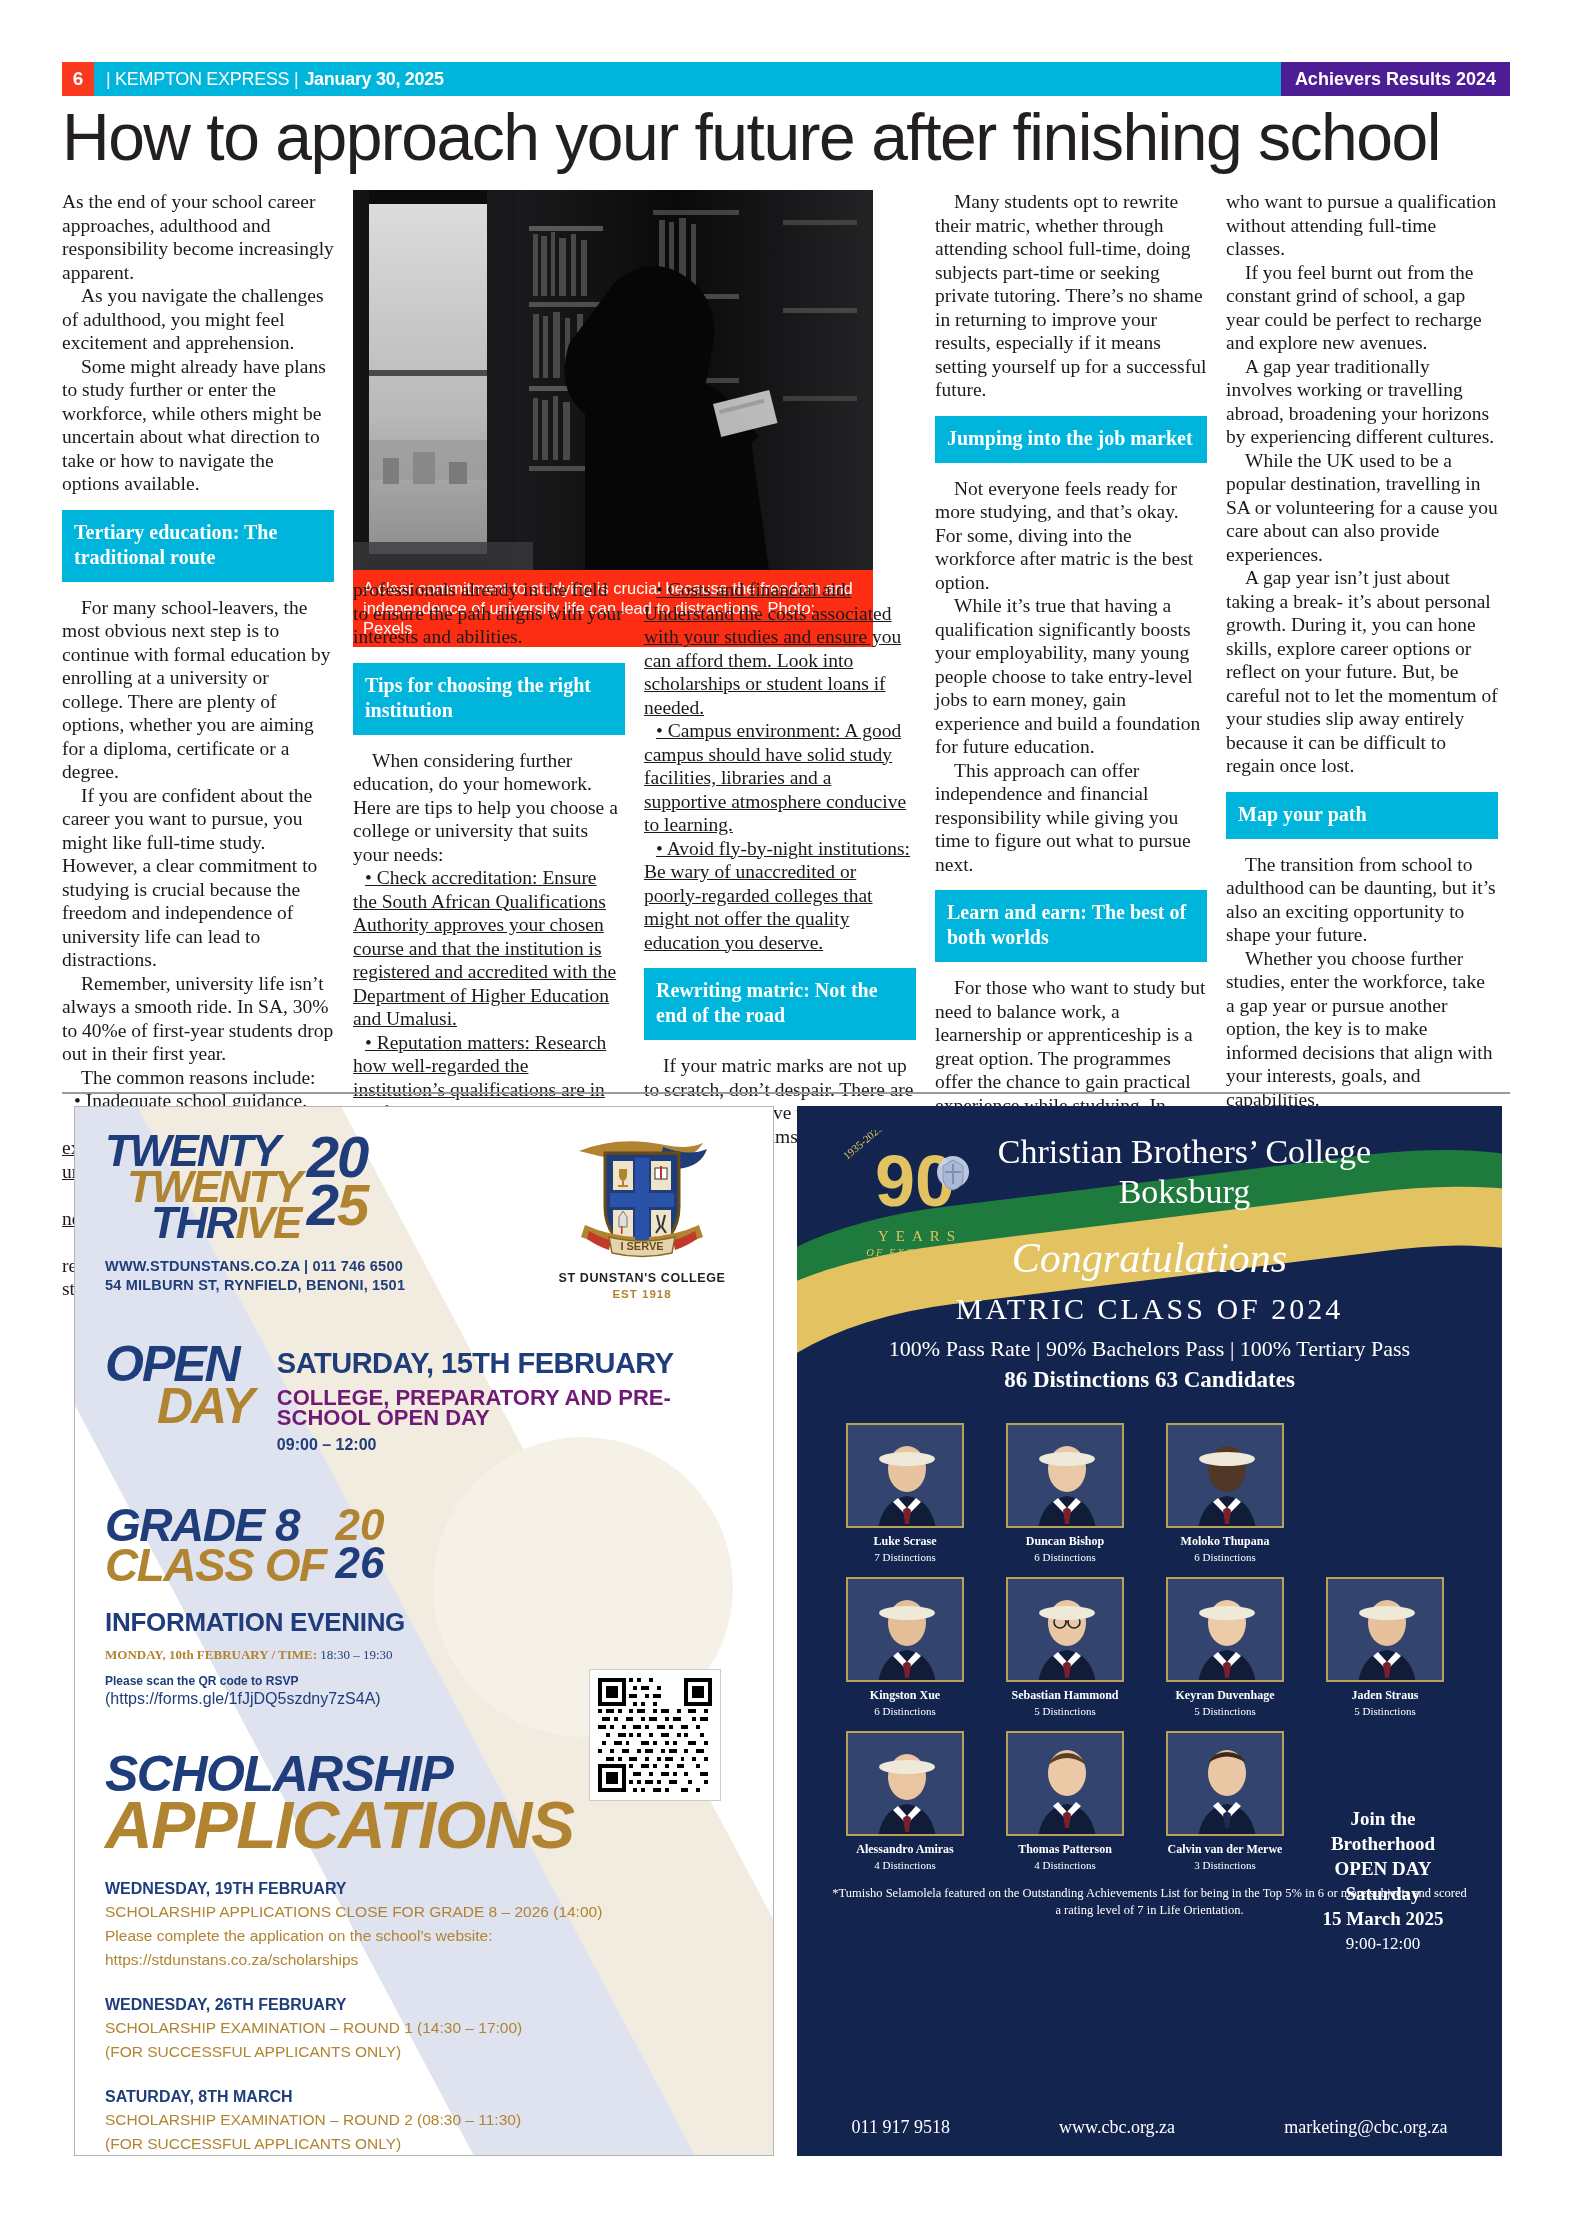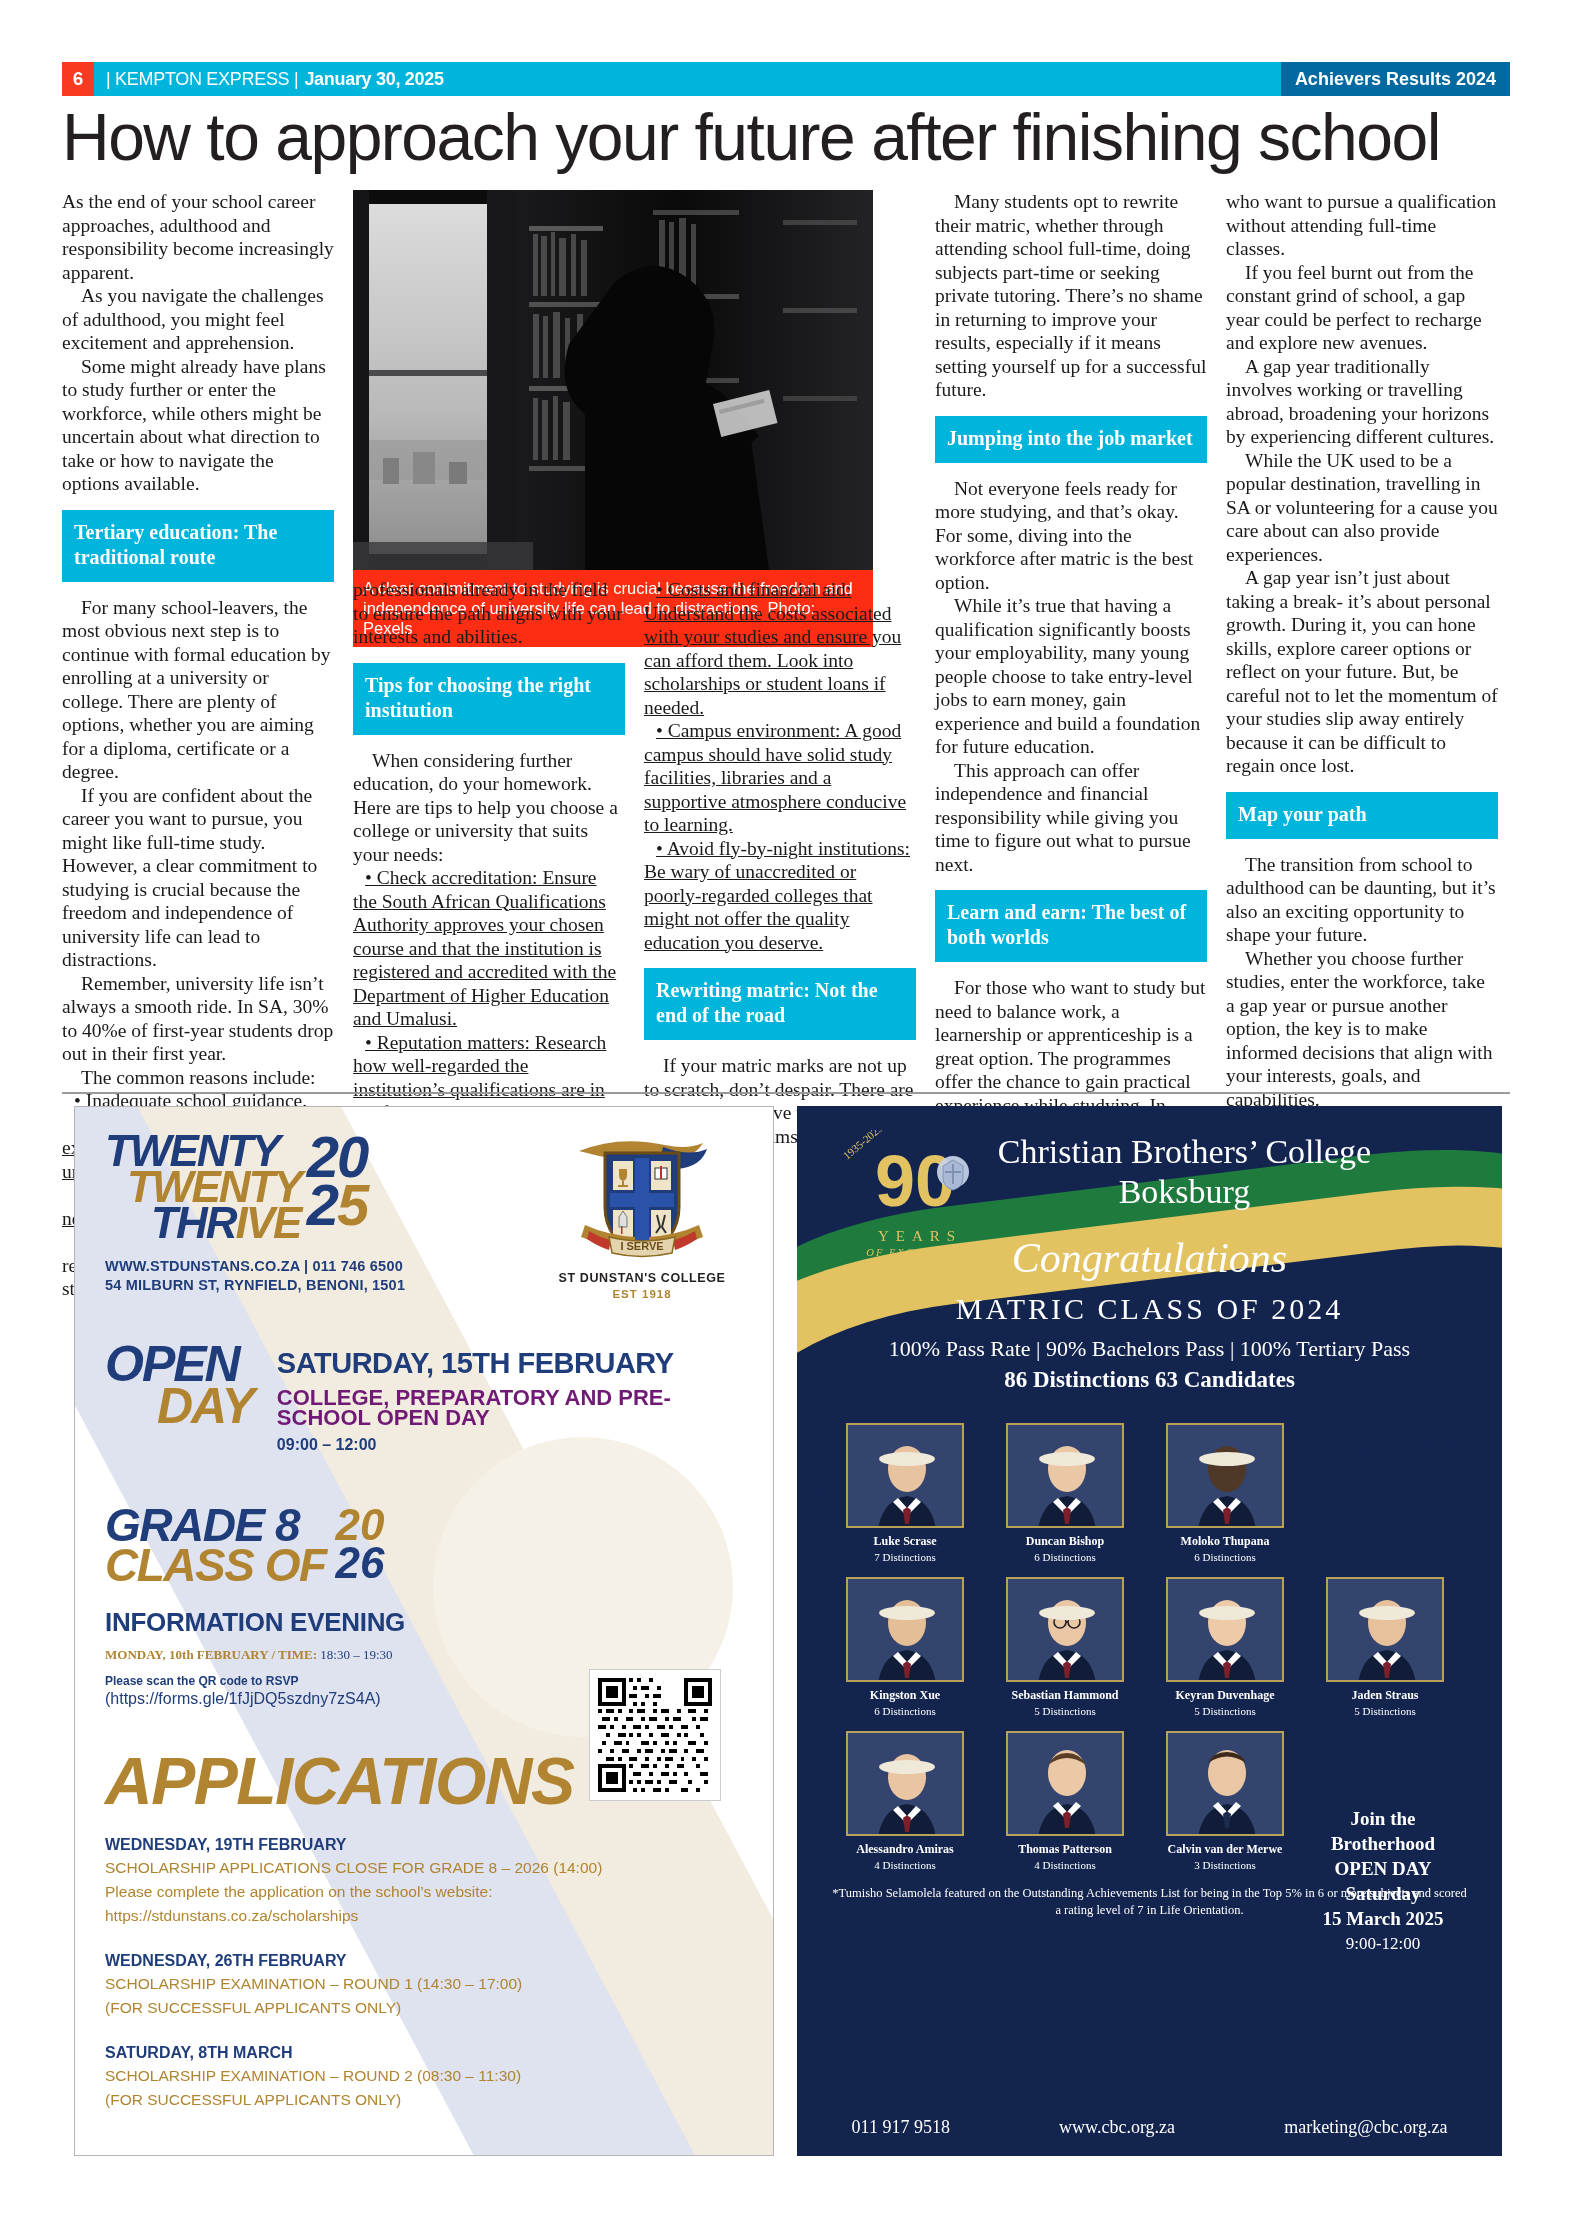--- a/index.html
+++ b/index.html
@@ -24,21 +24,21 @@
   .mast-bar {
     flex: 1; background: #00b5dc; color: #fff;
     display: flex; align-items: center; padding-left: 12px;
     font-family: "Liberation Sans", sans-serif; font-size: 18px;
     letter-spacing: -0.3px;
   }
   .mast-bar .m-light { font-weight: normal; }
   .mast-bar .m-bold { font-weight: bold; }
   .achievers {
     position: absolute; right: 0; top: 0; height: 34px;
-    background: #0369a1; color: #fff; font-family: "Liberation Sans", sans-serif;
+    background: #4c1d95; color: #fff; font-family: "Liberation Sans", sans-serif;
     font-weight: bold; font-size: 18px; display: flex; align-items: center;
     padding: 0 14px;
   }
 
   
   .headline {
     position: absolute; left: 62px; top: 104px; width: 1420px;
     font-family: "Liberation Sans", sans-serif;
     font-weight: normal; font-size: 66px; line-height: 1.0;
     color: #231f20; letter-spacing: -1.5px;
@@ -462,20 +462,21 @@
         </div>
 
         <div class="infoev">INFORMATION EVENING</div>
         <div class="ev-line">
           <span class="goldb">MONDAY, 10th FEBRUARY / TIME:</span><span style="color:#1f3d7a"> 18:30 – 19:30</span>
         </div>
         <div class="ev-rsvp">Please scan the QR code to RSVP</div>
         <div class="ev-url">(https://forms.gle/1fJjDQ5szdny7zS4A)</div>
 
         <div class="schol">
+          <div class="schol-1">SCHOLARSHIP</div>
           <div class="schol-2">APPLICATIONS</div>
         </div>
 
         <div class="sblock">
           <div class="s-date">WEDNESDAY, 19TH FEBRUARY</div>
           <div class="s-txt">SCHOLARSHIP APPLICATIONS CLOSE FOR GRADE 8 – 2026 (14:00)</div>
           <div class="s-txt">Please complete the application on the school’s website:</div>
           <div class="s-txt">https://stdunstans.co.za/scholarships</div>
         </div>
         <div class="sblock">

